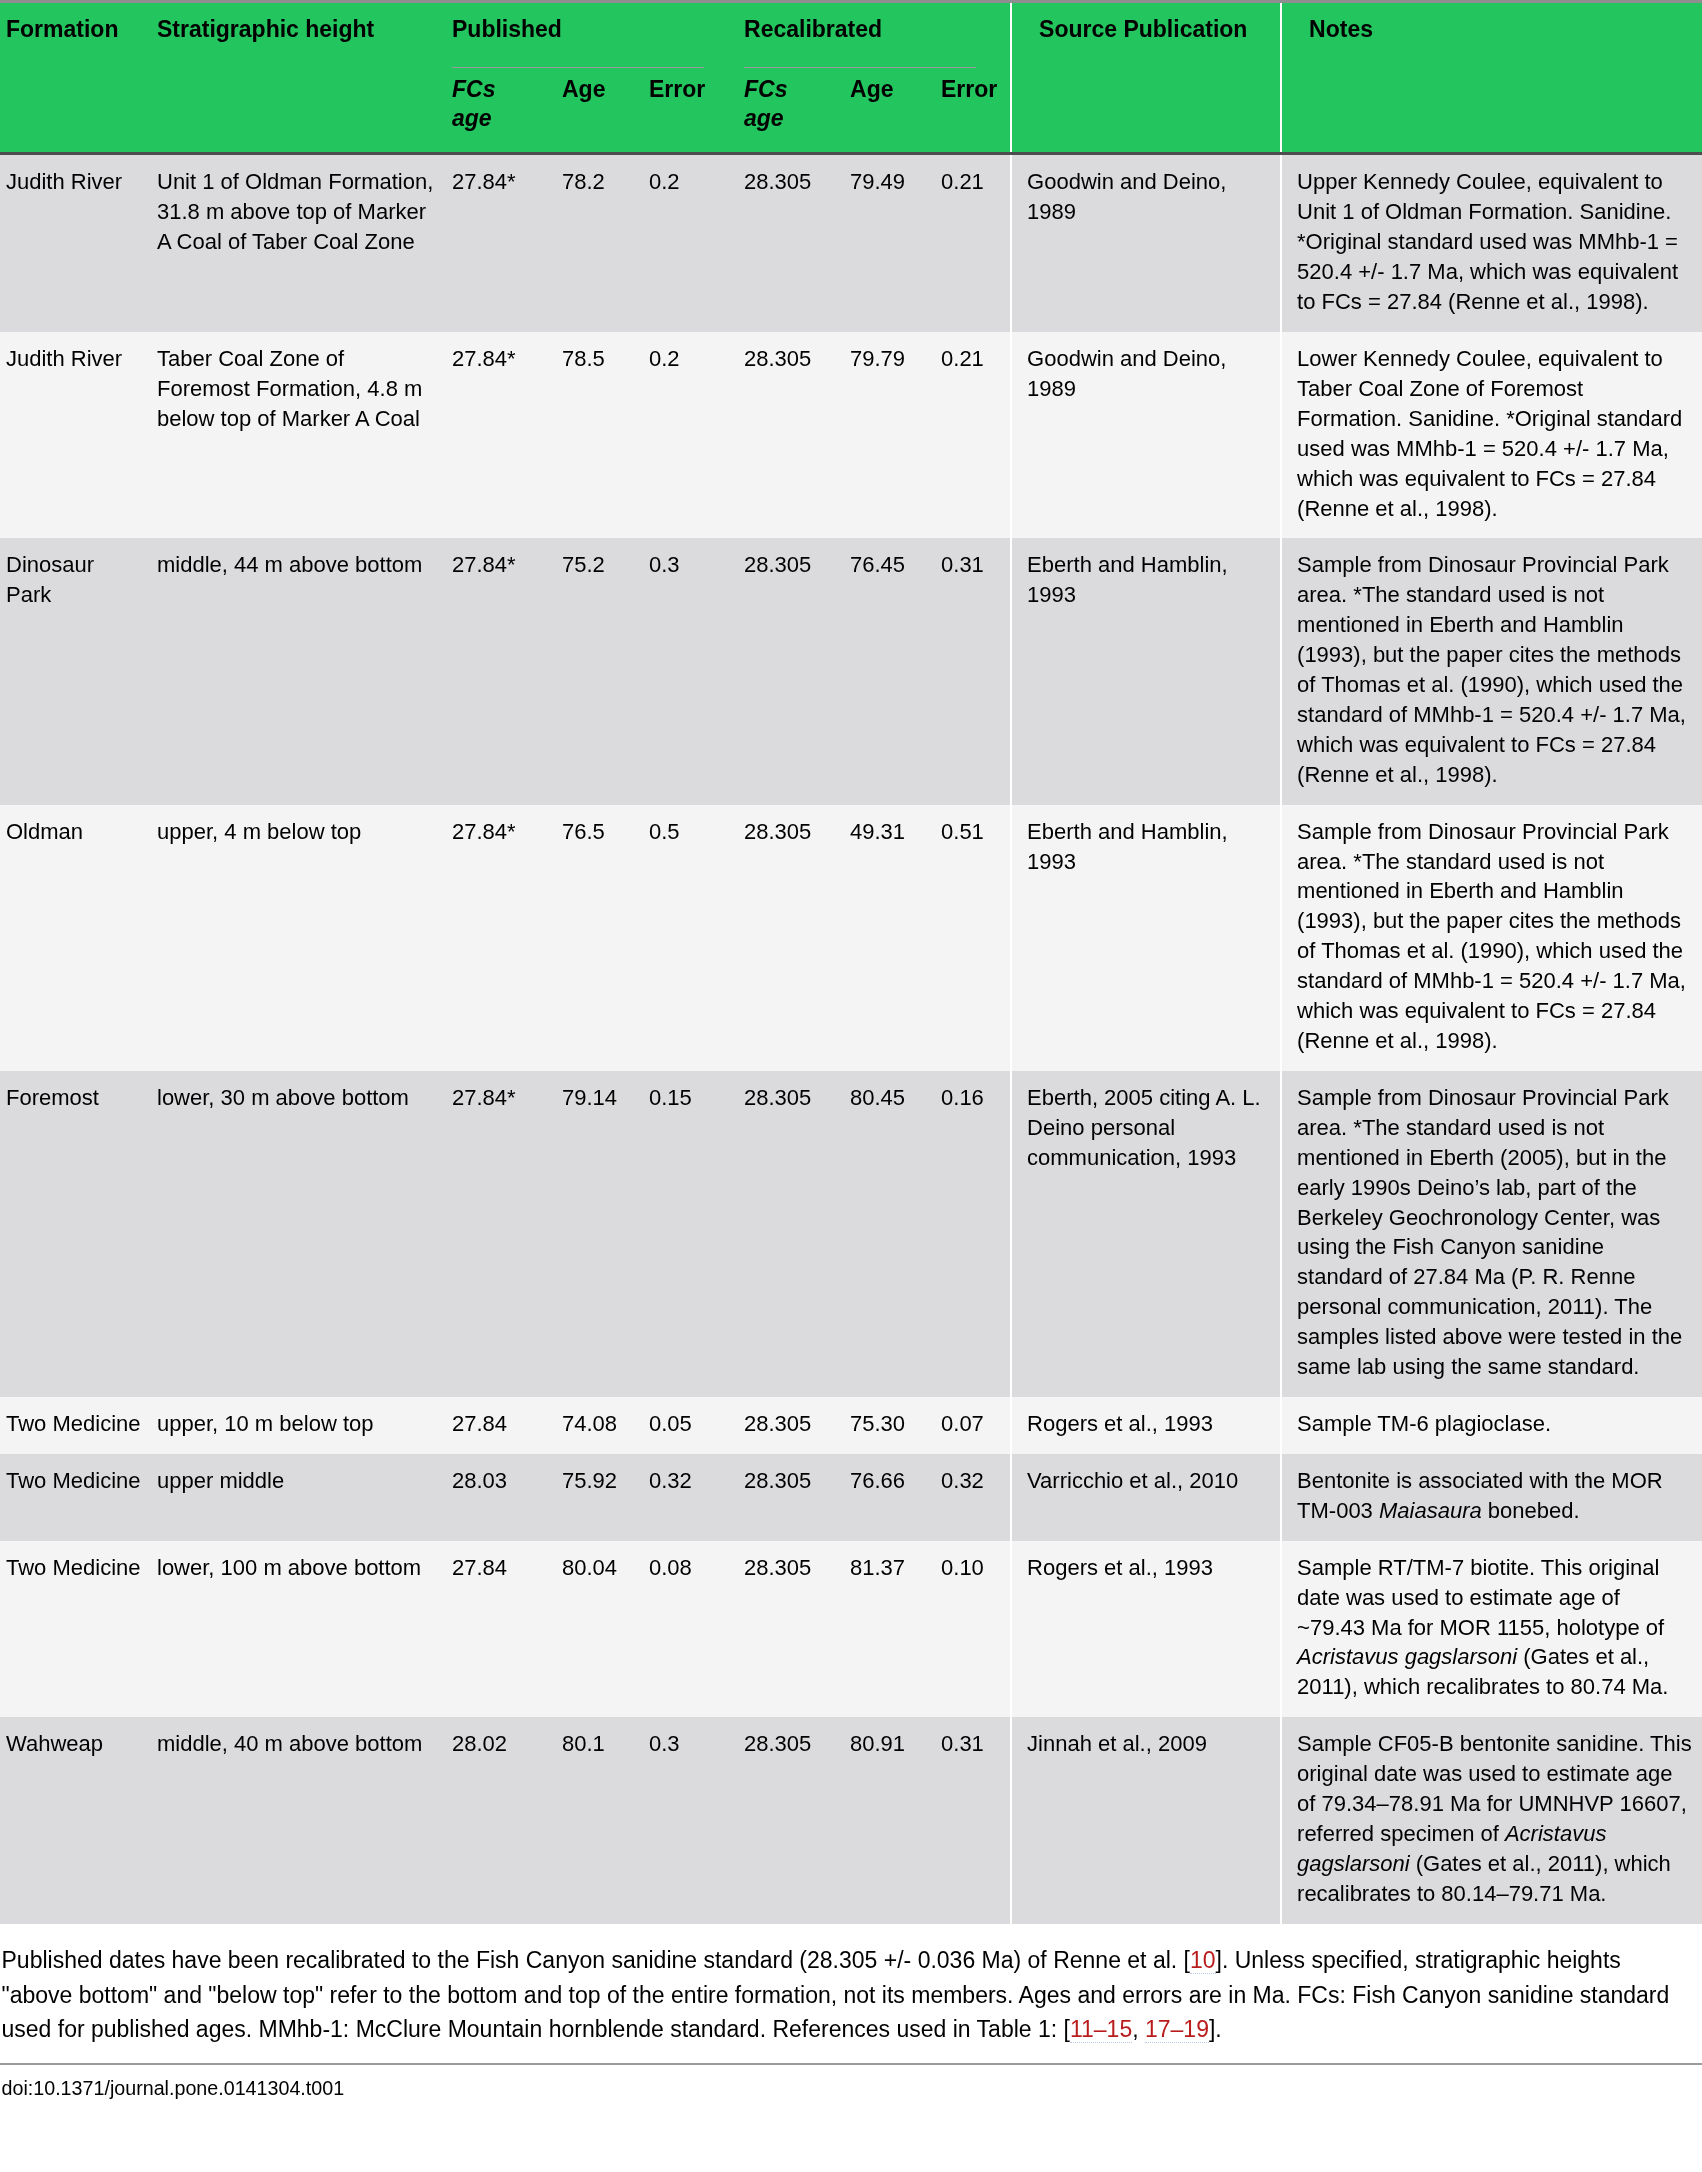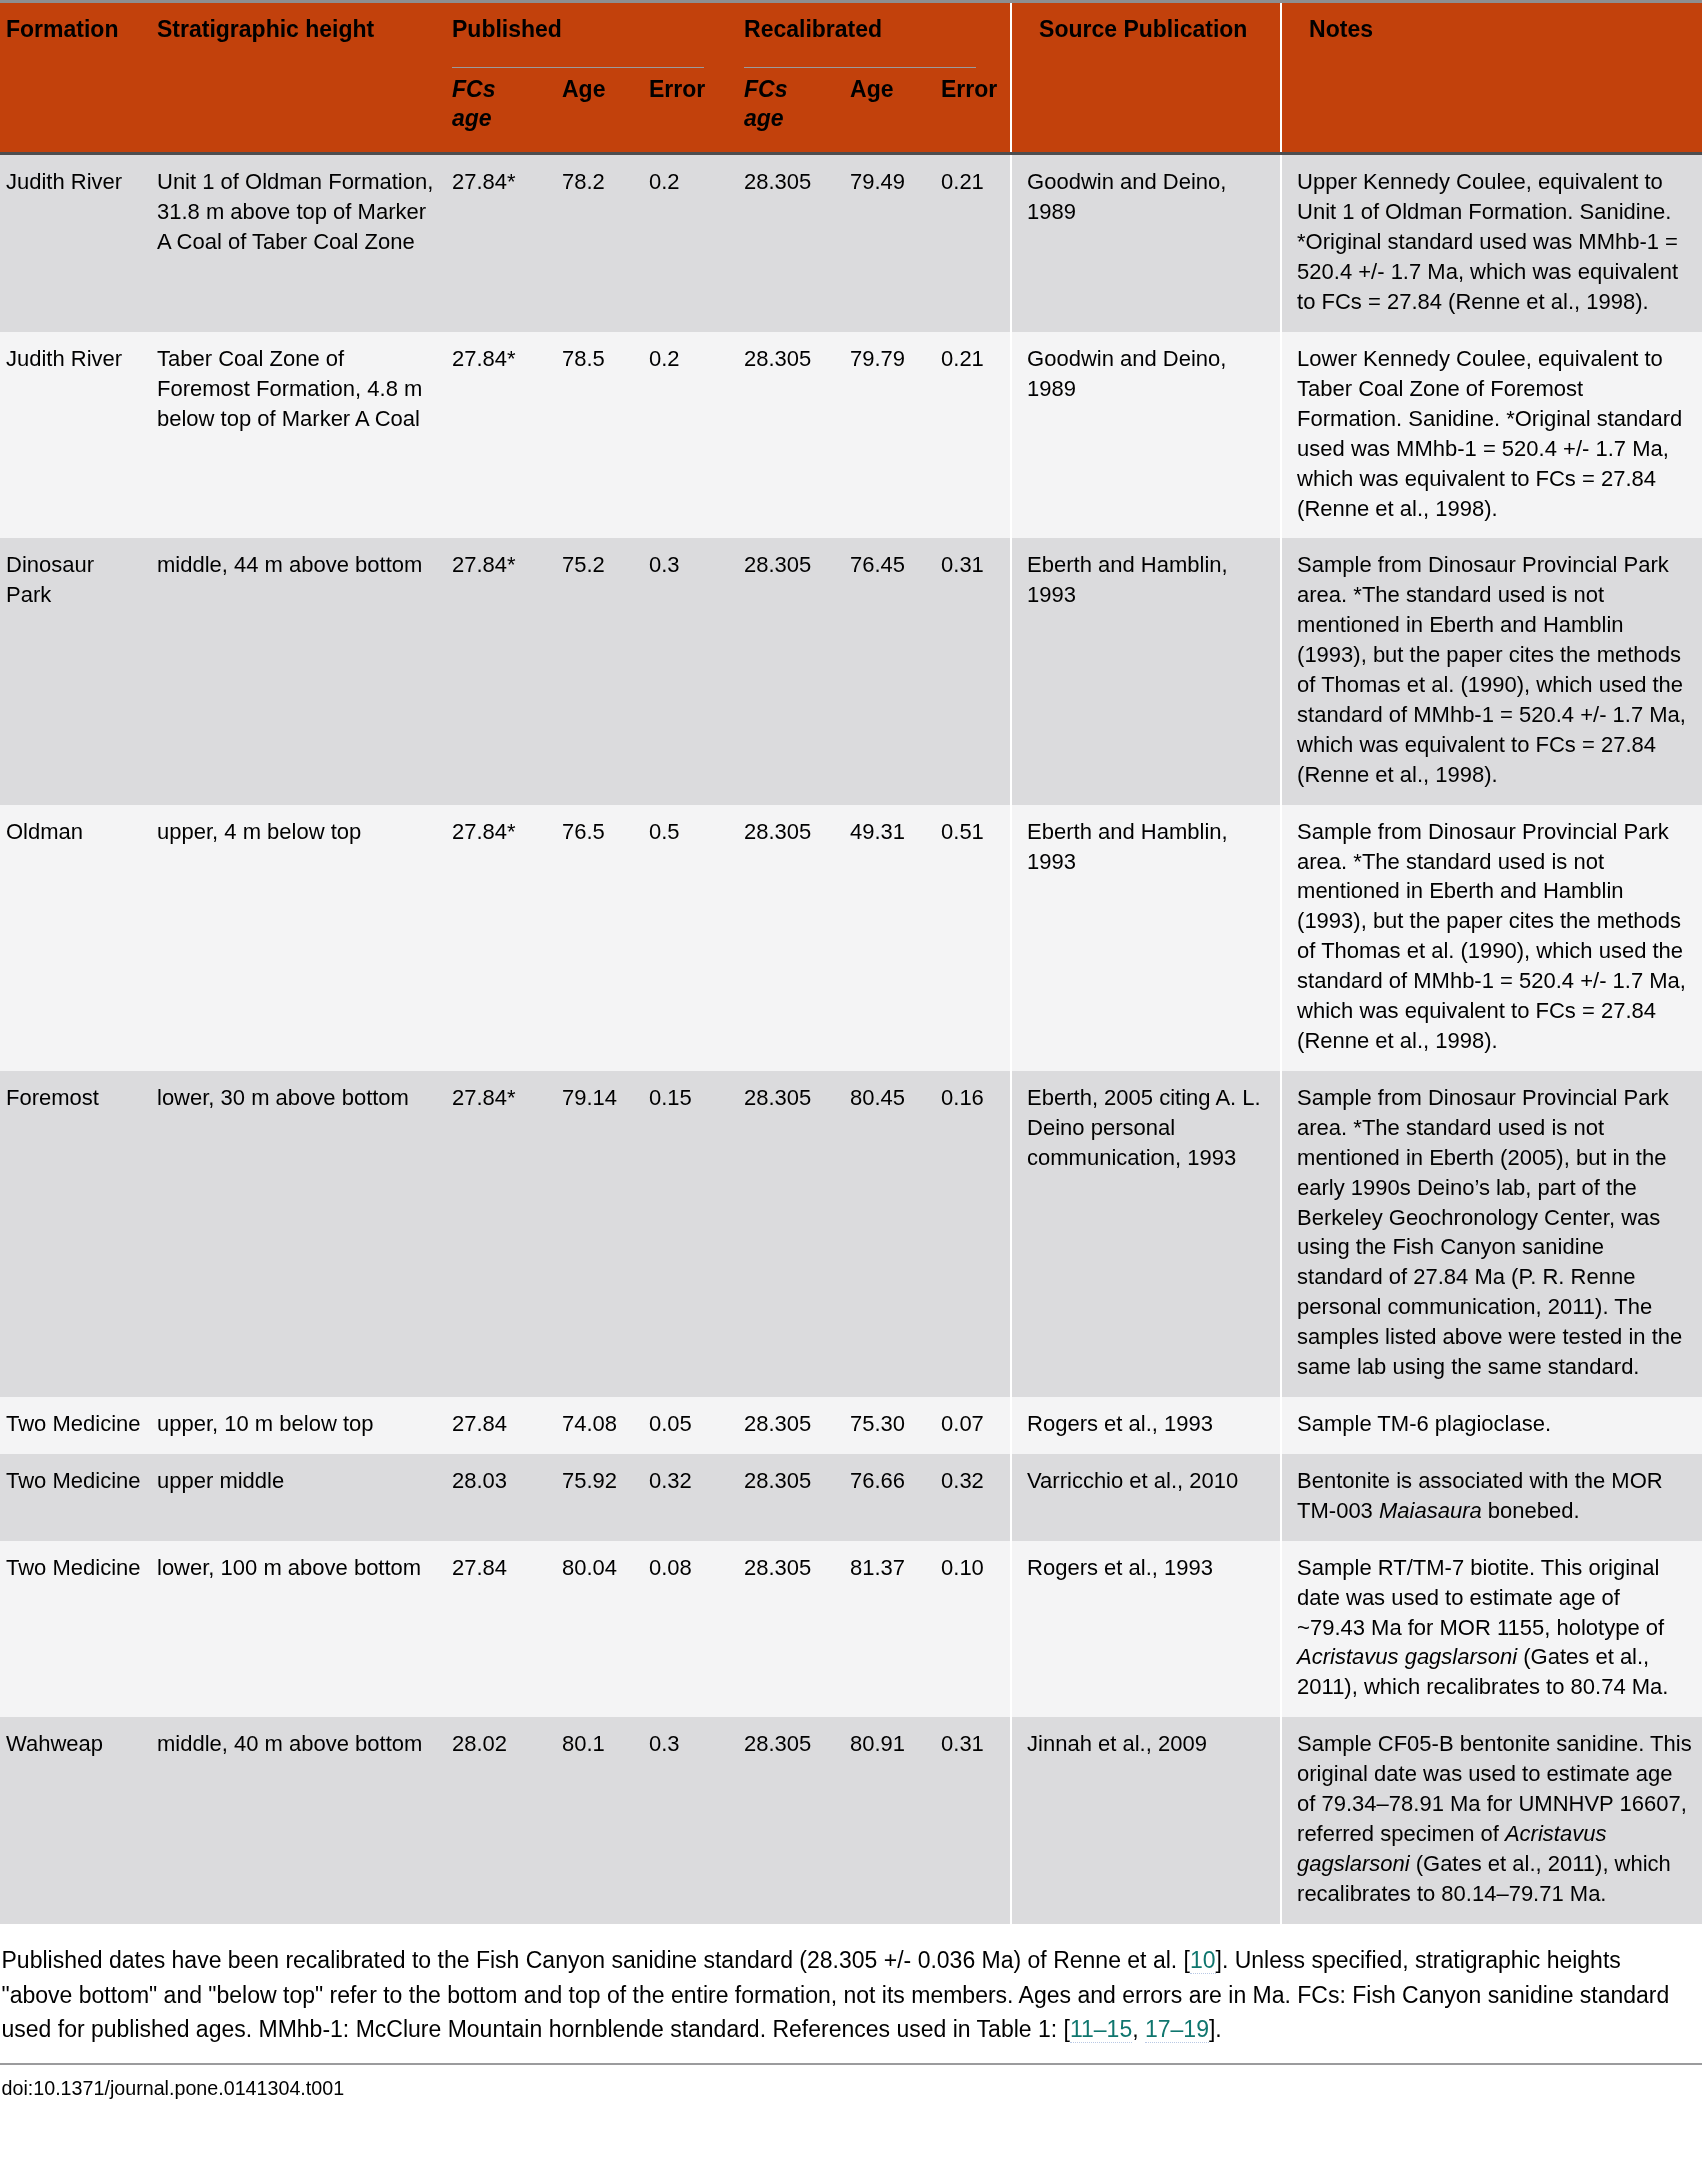--- a/index.html
+++ b/index.html
@@ -17,21 +17,21 @@
     table-layout: fixed;
     border-top: 3.8px solid #8e8e90;
   }
   thead th {
     text-align: left;
     vertical-align: top;
     font-weight: bold;
     font-size: 23px;
     line-height: 1.25;
     padding: 12px 4.5px 4.5px 6px;
-    background: #c2410c;
+    background: #22c55e;
   }
   thead tr.sub th { padding-top: 3px; padding-bottom: 19.7px; }
   thead tr.sub th, thead th.rowspan2 { border-bottom: 3px solid #4d4d4f; }
   th.rowspan2 { height: auto; }
   .grp {
     border-bottom: 1.5px solid #9b9b9d;
     padding-bottom: 23px;
     margin-right: 30px;
   }
   .narrow { display: inline-block; max-width: 59px; font-style: italic; }
@@ -48,21 +48,21 @@
   td.pad-big { padding-left: 15px; padding-right: 10.6px; }
   th.pad-big { padding-left: 27px; }
 
   .caption {
     font-size: 23px;
     line-height: 1.5;
     padding: 19.7px 4.5px 16.6px 1.5px;
     color: #000000;
   }
   .caption a {
-    color: #0f766e;
+    color: #b91c1c;
     text-decoration: none;
     border-bottom: 1.5px dotted #b9c9e4;
     cursor: pointer;
   }
   .rule {
     border: 0;
     border-top: 2.3px solid #9b9b9d;
     margin: 0;
   }
   .doi {

